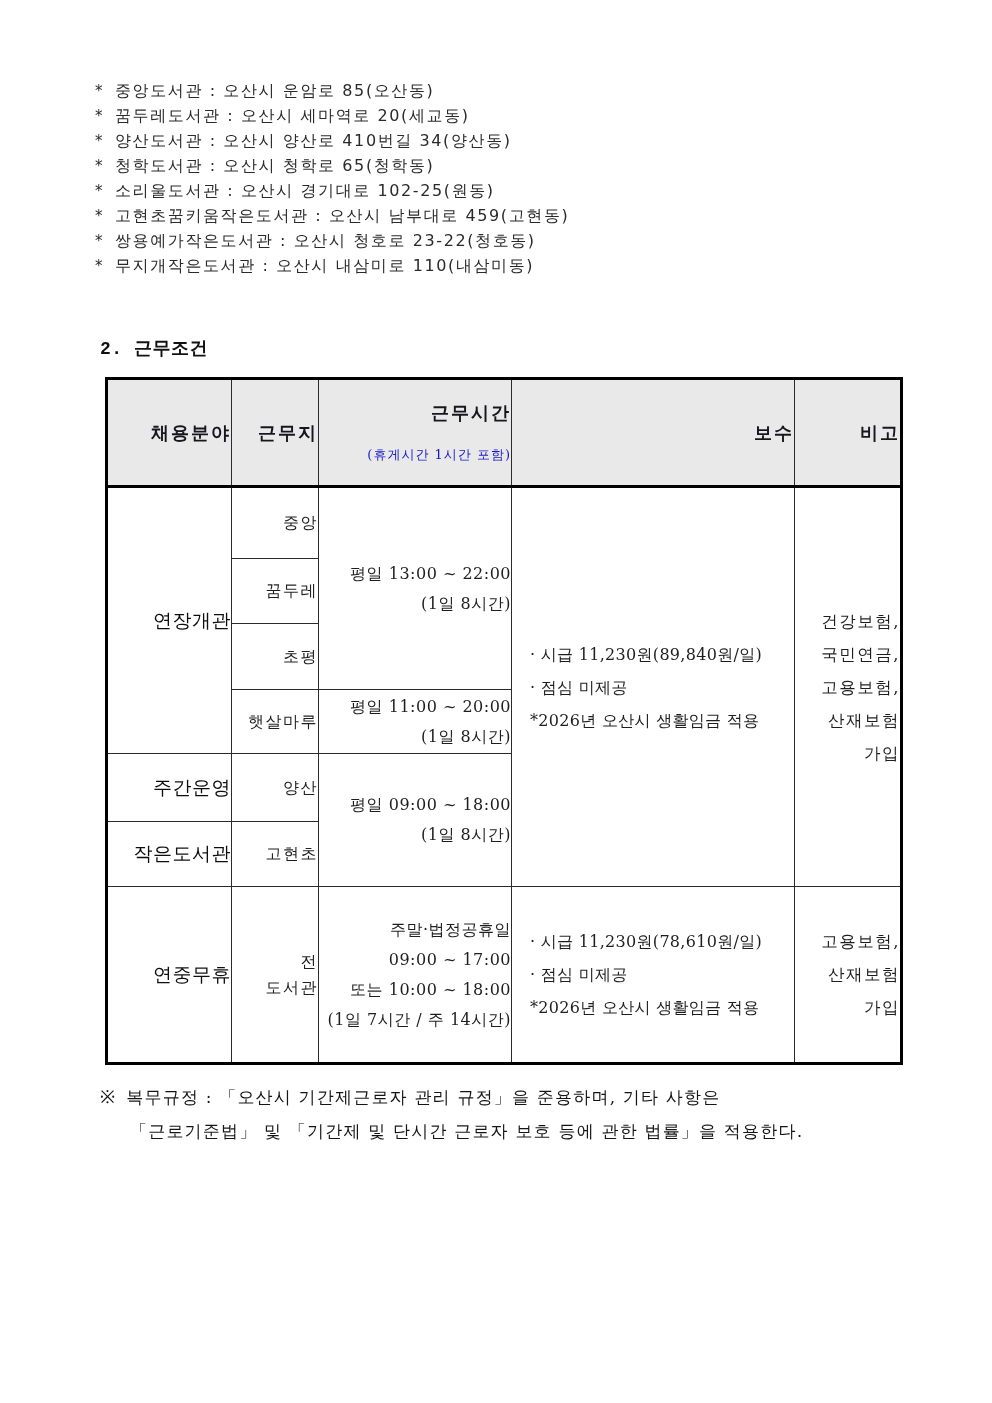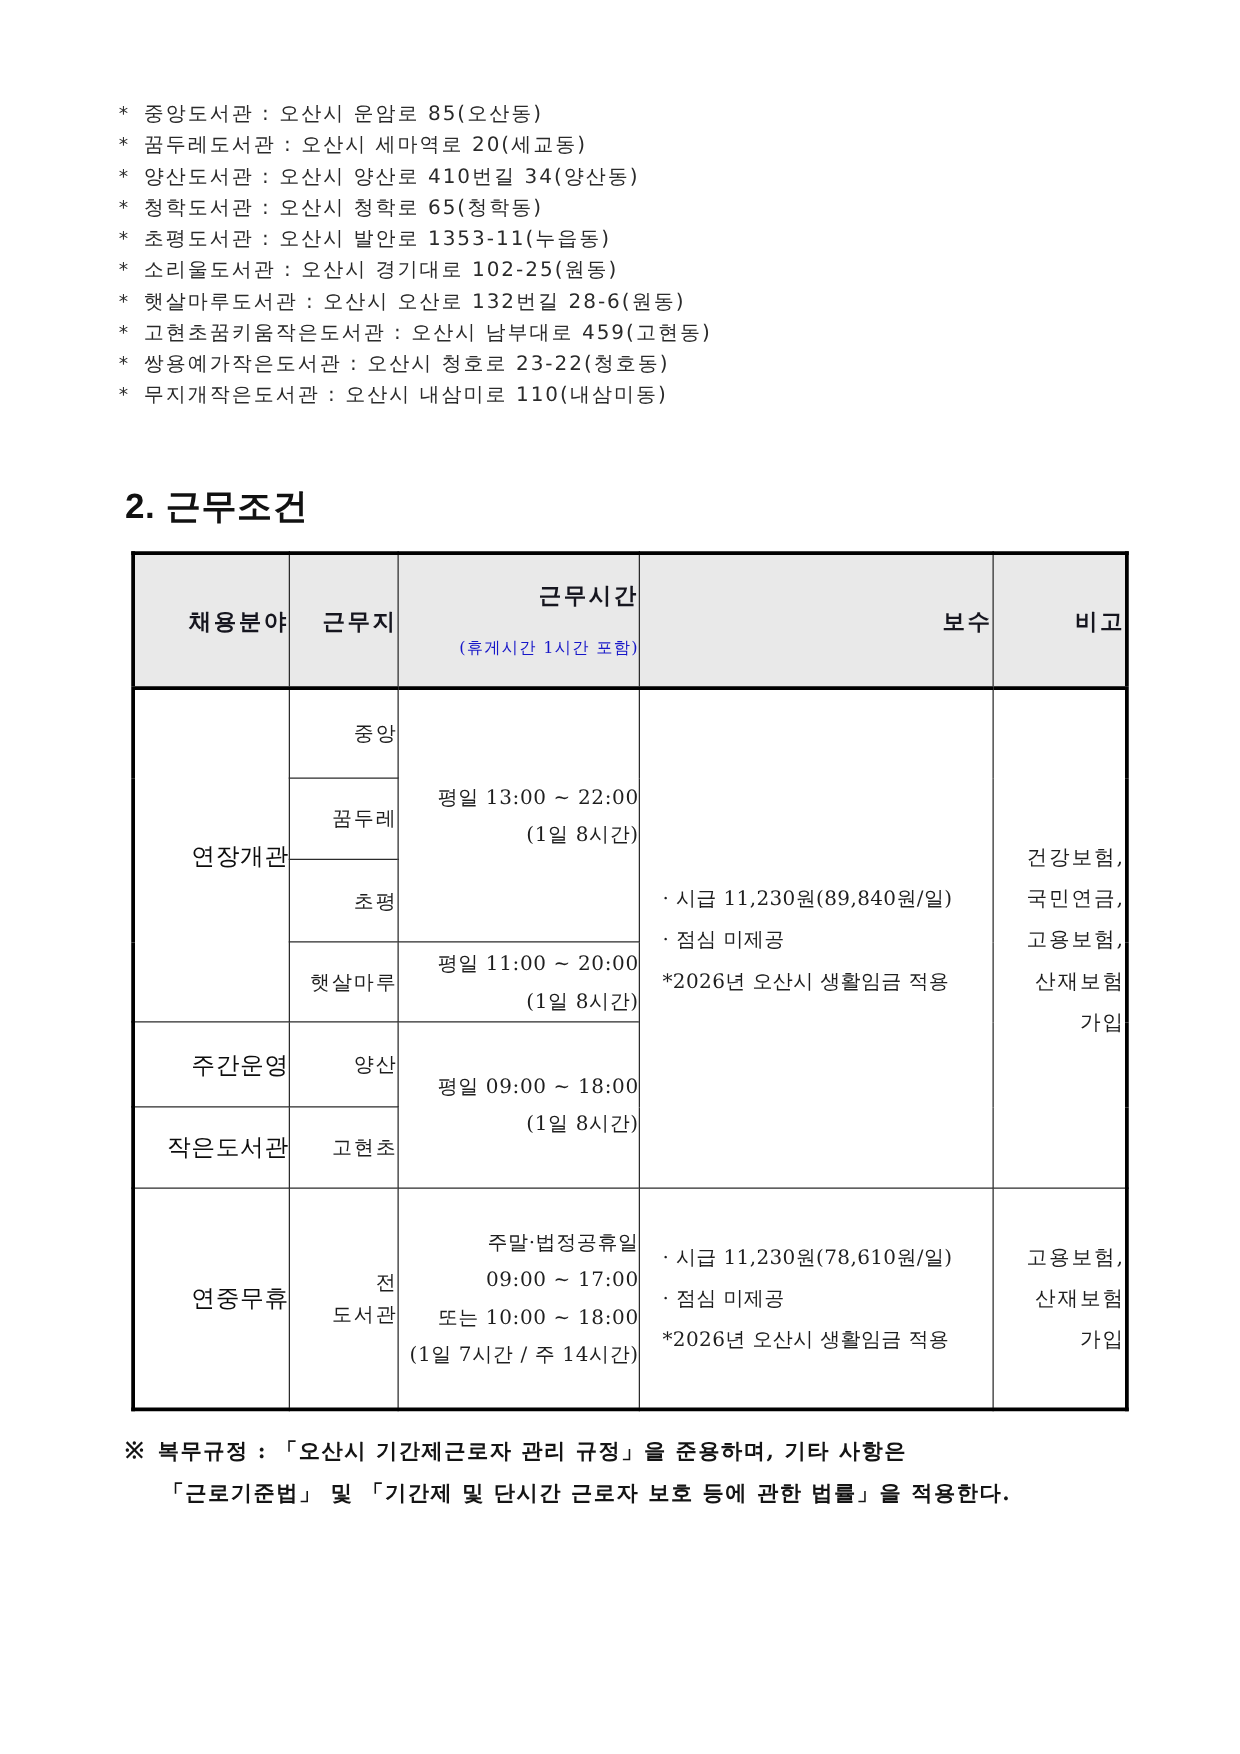--- a/index.html
+++ b/index.html
@@ -35,23 +35,23 @@
   .lib-line .bullet {
     display: inline-block;
     width: 20px;
     font-size: 15px;
     color: #2a2a2a;
   }
 
   
   .section-title {
     margin: 58px 0 0 100px;
-    font-family: Liberation Sans, sans-serif;
+    font-family: Liberation Mono, monospace;
     font-weight: bold;
-    font-size: 28px;
+    font-size: 18px;
     color: #111111;
     letter-spacing: 0.5px;
   }
 
   
   table.work-table {
     margin: 17px 0 0 105px;
     border-collapse: collapse;
     table-layout: fixed;
     width: 795px;
@@ -127,21 +127,20 @@
   .work-table tbody tr:nth-child(7) { height: 177px; }
 
   
   .footnote {
     margin: 15px 0 0 100px;
     width: 810px;
     font-size: 17px;
     letter-spacing: 1.2px;
     line-height: 34px;
     color: #141414;
-    font-weight: bold;
   }
   .footnote-line1 { white-space: nowrap; }
   .footnote-marker {
     display: inline-block;
     margin-right: 10px;
     font-size: 18px;
   }
   .footnote-line2 {
     padding-left: 30px;
     white-space: nowrap;
@@ -150,23 +149,21 @@
 </head>
 <body>
 
 <div class="page">
 
   <div class="lib-list">
     <div class="lib-line"><span class="bullet">*</span><span>중앙도서관 : 오산시 운암로 85(오산동)</span></div>
     <div class="lib-line"><span class="bullet">*</span><span>꿈두레도서관 : 오산시 세마역로 20(세교동)</span></div>
     <div class="lib-line"><span class="bullet">*</span><span>양산도서관 : 오산시 양산로 410번길 34(양산동)</span></div>
     <div class="lib-line"><span class="bullet">*</span><span>청학도서관 : 오산시 청학로 65(청학동)</span></div>
-    <div class="lib-line"><span class="bullet">*</span><span>초평도서관 : 오산시 발안로 1353-11(누읍동)</span></div>
     <div class="lib-line"><span class="bullet">*</span><span>소리울도서관 : 오산시 경기대로 102-25(원동)</span></div>
-    <div class="lib-line"><span class="bullet">*</span><span>햇살마루도서관 : 오산시 오산로 132번길 28-6(원동)</span></div>
     <div class="lib-line"><span class="bullet">*</span><span>고현초꿈키움작은도서관 : 오산시 남부대로 459(고현동)</span></div>
     <div class="lib-line"><span class="bullet">*</span><span>쌍용예가작은도서관 : 오산시 청호로 23-22(청호동)</span></div>
     <div class="lib-line"><span class="bullet">*</span><span>무지개작은도서관 : 오산시 내삼미로 110(내삼미동)</span></div>
   </div>
 
   <h2 class="section-title">2. 근무조건</h2>
 
   <table class="work-table">
     <colgroup>
       <col style="width:125px">

